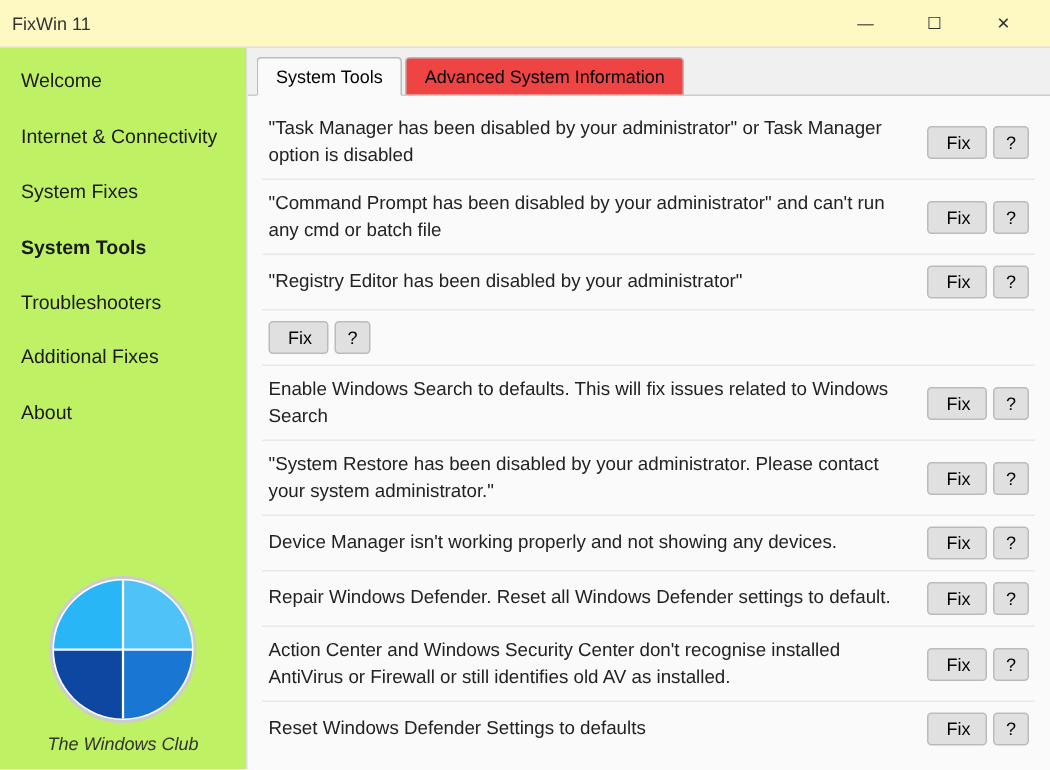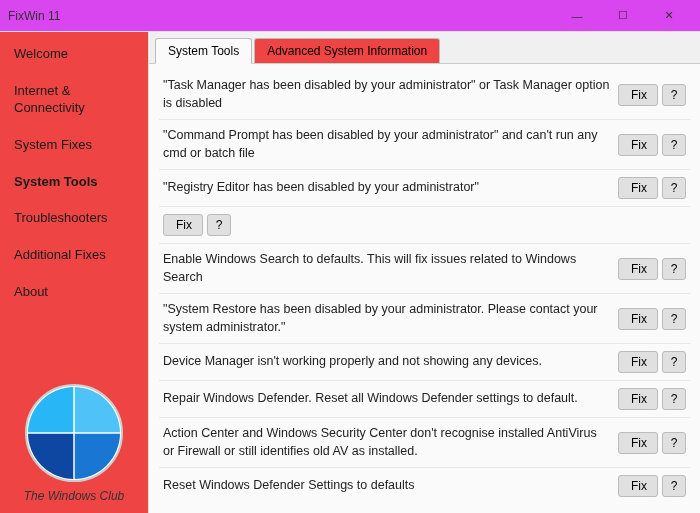--- a/index.html
+++ b/index.html
@@ -8,21 +8,21 @@
       font-size: 13px;
       background: #f0f0f0;
       width: 700px;
       height: 513px;
       overflow: hidden;
       display: flex;
       flex-direction: column;
     }
     
     .titlebar {
-      background: #d946ef;
+      background: #fef9c3;
       height: 32px;
       display: flex;
       align-items: center;
       justify-content: space-between;
       padding: 0 8px;
       border-bottom: 1px solid #ddd;
       flex-shrink: 0;
     }
     .titlebar-title {
       font-size: 12px;
@@ -47,22 +47,22 @@
 
     
     .main-layout {
       display: flex;
       flex: 1;
       overflow: hidden;
     }
 
     
     .sidebar {
-      width: 149px;
-      background: #ef4444;
+      width: 165px;
+      background: #bef264;
       border-right: 1px solid #ddd;
       display: flex;
       flex-direction: column;
       flex-shrink: 0;
       padding-top: 4px;
     }
     .sidebar-item {
       padding: 10px 14px;
       cursor: pointer;
       color: #1a1a1a;

